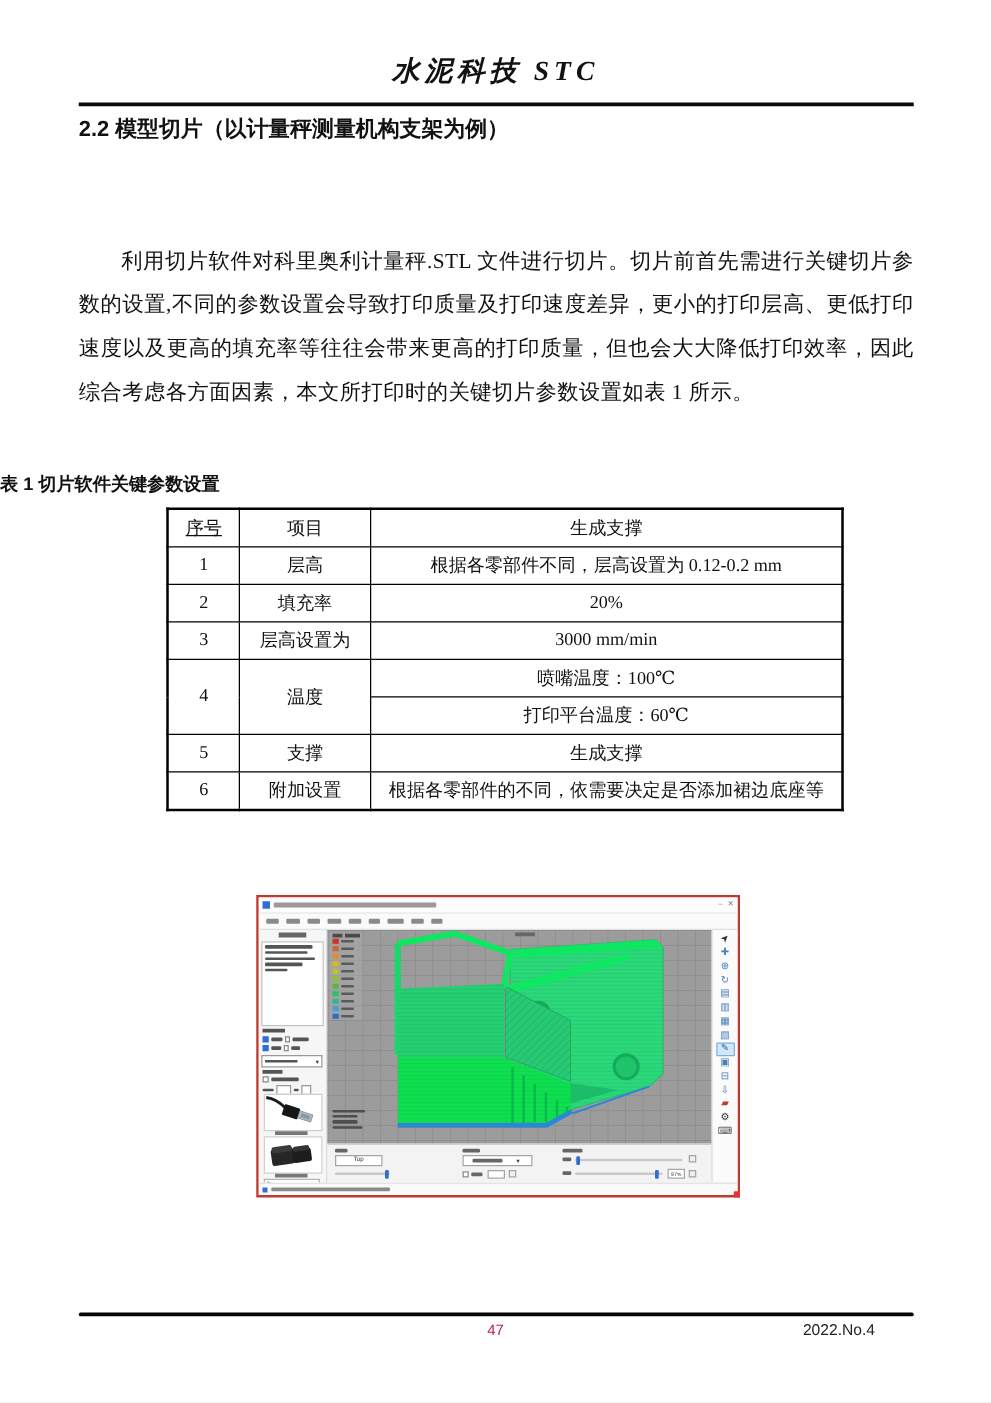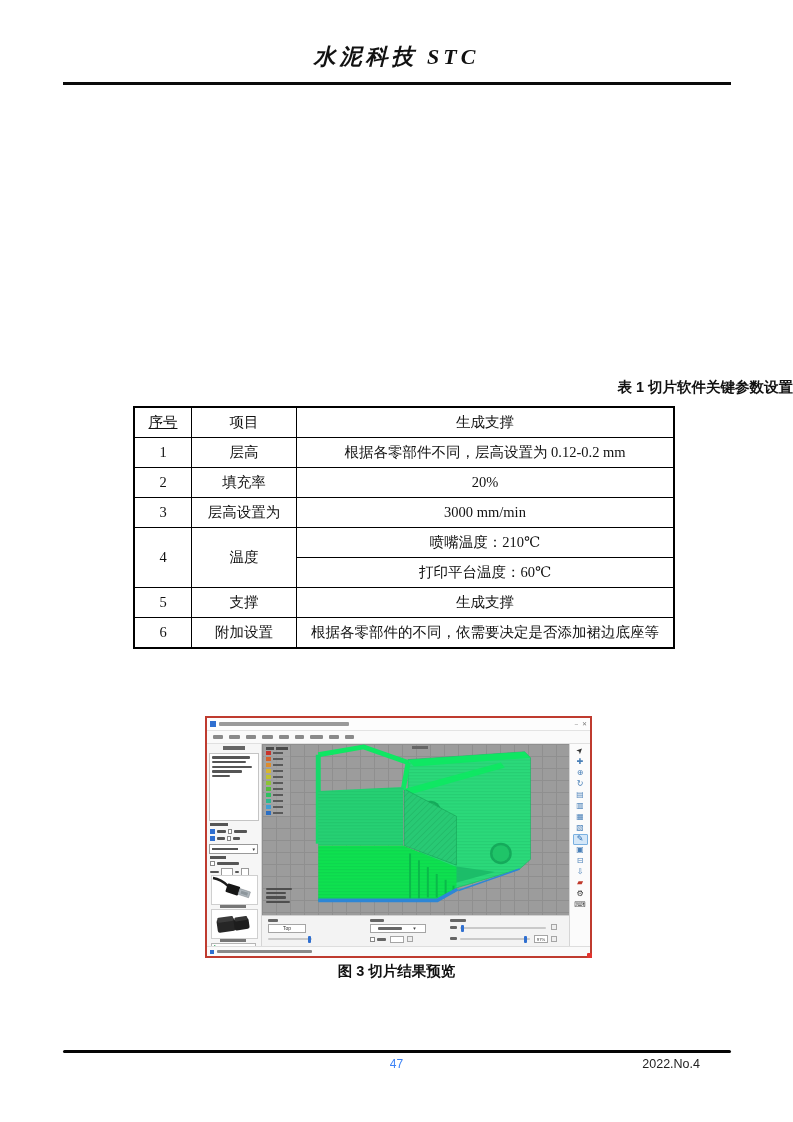--- a/index.html
+++ b/index.html
@@ -14,36 +14,36 @@
   .header-rule{position:absolute;top:82px;left:63px;width:668px;height:3px;background:#0a0a0a;}
   .sec-heading{position:absolute;left:63px;width:668px;margin:0;
     font-family:"Liberation Sans","DejaVu Sans",sans-serif;font-size:17.5px;font-weight:700;}
   .h22{top:91px;}
   .h23{top:988px;}
   .body-p{position:absolute;left:63px;width:668px;margin:0;font-size:17px;line-height:35px;
     text-align:justify;text-indent:34px;letter-spacing:0.4px;}
   .p1{top:121px;}
   .p2{top:191px;}
   .p3{top:646px;}
-  .tbl-caption{position:absolute;top:378px;left:0;width:793px;text-align:right;
+  .tbl-caption{position:absolute;top:378px;left:0;width:793px;text-align:left;
     font-family:"Liberation Sans","DejaVu Sans",sans-serif;font-size:14.5px;font-weight:700;}
   .fig-caption{position:absolute;top:962px;left:0;width:793px;text-align:center;
     font-family:"Liberation Sans","DejaVu Sans",sans-serif;font-size:14.5px;font-weight:700;}
 
   
   table.params{position:absolute;top:406px;left:133px;width:530px;border-collapse:collapse;
     border:2px solid #000;font-size:14.5px;table-layout:fixed;}
   table.params td{border:1px solid #000;height:29px;text-align:center;vertical-align:middle;
     padding:0 2px;overflow:hidden;white-space:nowrap;}
   td.c-no{width:52px;text-decoration:underline;} td.c-item{width:100px;} td.c-val{width:372px;}
 
   
   .footer-rule{position:absolute;top:1050px;left:63px;width:668px;height:3px;background:#050505;border-radius:2px;}
   .footer-page{position:absolute;top:1057px;left:0;width:793px;text-align:center;
-    font-family:"Liberation Sans","DejaVu Sans",sans-serif;font-size:12px;color:#3b82f6;}
+    font-family:"Liberation Sans","DejaVu Sans",sans-serif;font-size:12px;color:#be185d;}
   .footer-issue{position:absolute;top:1057px;left:540px;width:160px;text-align:right;
     font-family:"Liberation Sans","DejaVu Sans",sans-serif;font-size:12.5px;color:#222;}
 
   
   .figure{position:absolute;top:716px;left:205px;width:387px;height:242px;background:#fff;
     border:2px solid #bf3b2f;box-sizing:border-box;display:flex;flex-direction:column;
     font-family:"Liberation Sans","DejaVu Sans",sans-serif;}
   .win-titlebar{height:12px;background:#fdfdfd;border-bottom:1px solid #e3e3e3;display:flex;
     align-items:center;padding:0 3px;gap:3px;flex:0 0 auto;}
   .app-icon{width:6px;height:6px;background:#2f6fd0;flex:0 0 auto;}
@@ -128,20 +128,22 @@
   .red-dot{position:absolute;right:-2px;bottom:-2px;width:5px;height:5px;background:#e3342f;border-radius:1px;}
 </style>
 </head>
 <body>
 
 <div class="page">
 
   <div class="journal-title">水泥科技 STC</div>
   <div class="header-rule"></div>
 
+  <h2 class="sec-heading h22">2.2 模型切片（以计量秤测量机构支架为例）</h2>
+  <p class="body-p p2">利用切片软件对科里奥利计量秤.STL 文件进行切片。切片前首先需进行关键切片参数的设置,不同的参数设置会导致打印质量及打印速度差异，更小的打印层高、更低打印速度以及更高的填充率等往往会带来更高的打印质量，但也会大大降低打印效率，因此综合考虑各方面因素，本文所打印时的关键切片参数设置如表 1 所示。</p>
 
   <div class="tbl-caption">表 1 切片软件关键参数设置</div>
 
   <table class="params">
     <tbody>
         <tr>
       <td class="c-no">序号</td>
       <td class="c-item">项目</td>
       <td class="c-val">生成支撑</td>
     </tr>
@@ -156,21 +158,21 @@
       <td>20%</td>
     </tr>
     <tr>
       <td>3</td>
       <td>层高设置为</td>
       <td>3000 mm/min</td>
     </tr>
     <tr>
       <td rowspan="2">4</td>
       <td rowspan="2">温度</td>
-      <td>喷嘴温度：210℃</td>
+      <td>喷嘴温度：100℃</td>
     </tr>
     <tr>
       <td>打印平台温度：60℃</td>
     </tr>
     <tr>
       <td>5</td>
       <td>支撑</td>
       <td>生成支撑</td>
     </tr>
     <tr>
@@ -437,18 +439,17 @@
         </div>
     </div>
 
     <div class="statusbar">
       <div class="status-chip"></div>
       <div class="status-text"></div>
     </div>
     <div class="red-dot"></div>
   </div>
 
-  <div class="fig-caption">图 3 切片结果预览</div>
 
   <div class="footer-rule"></div>
   <div class="footer-page">47</div>
   <div class="footer-issue">2022.No.4</div>
 </div>
 
 </body></html>

